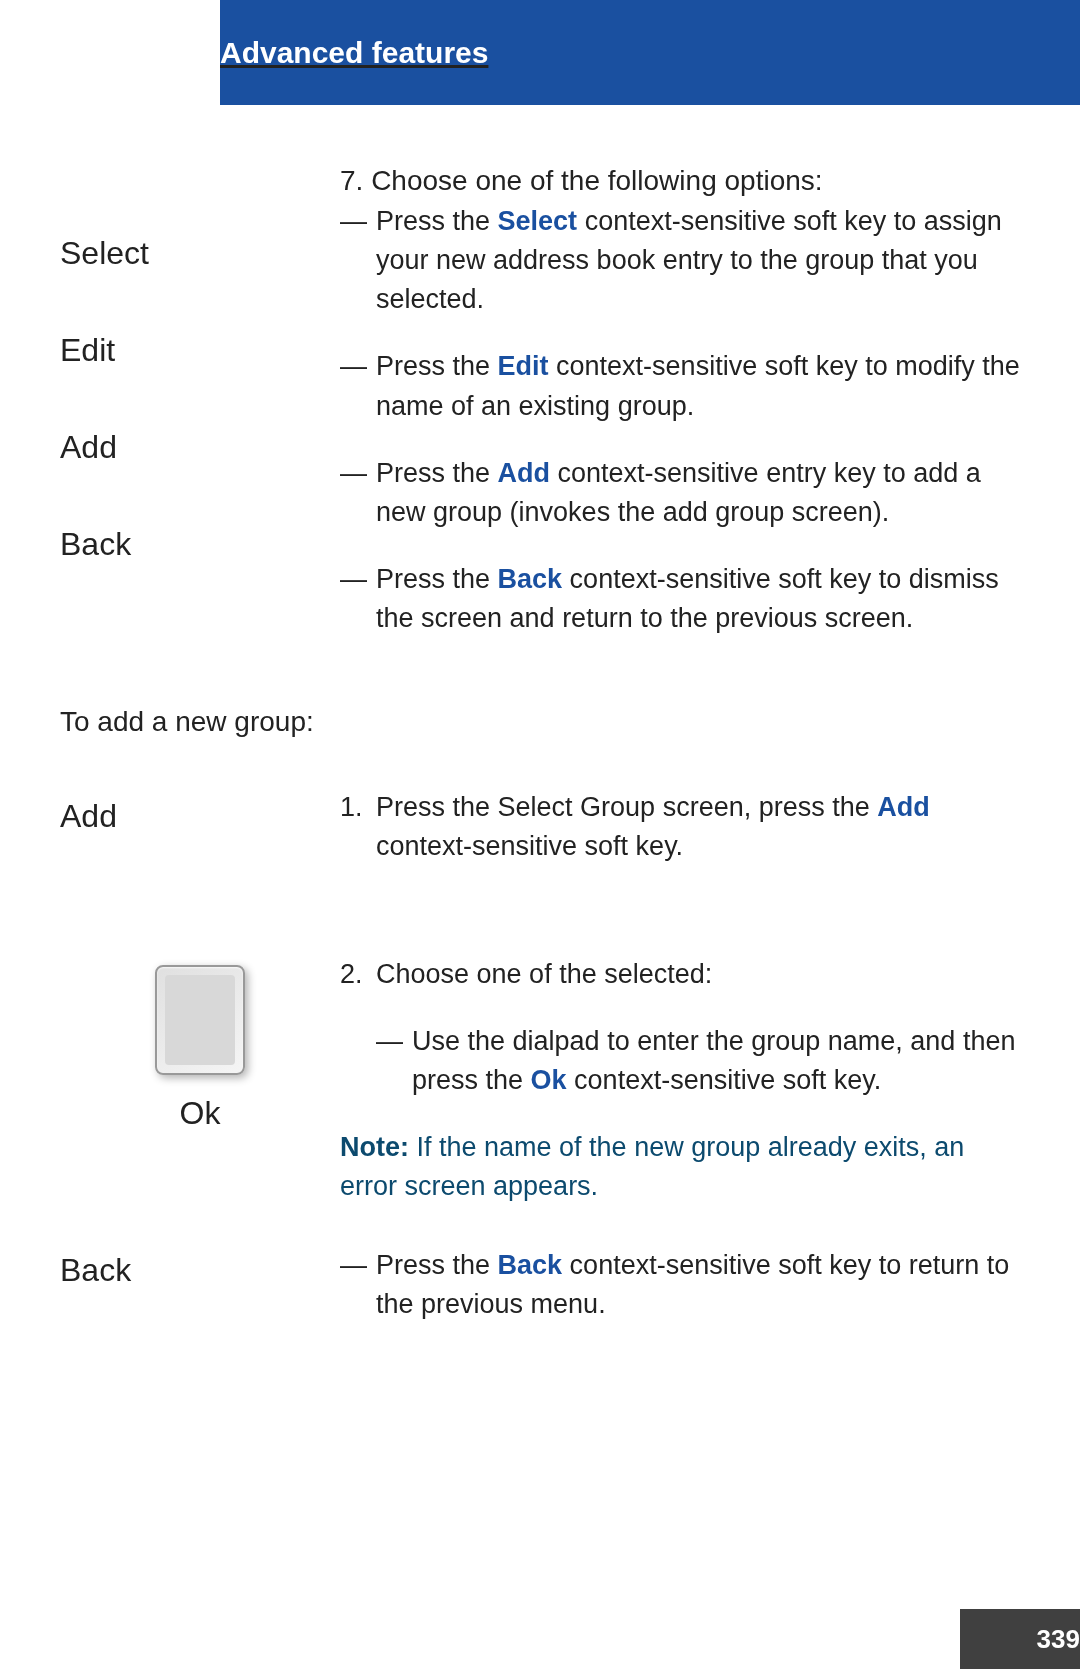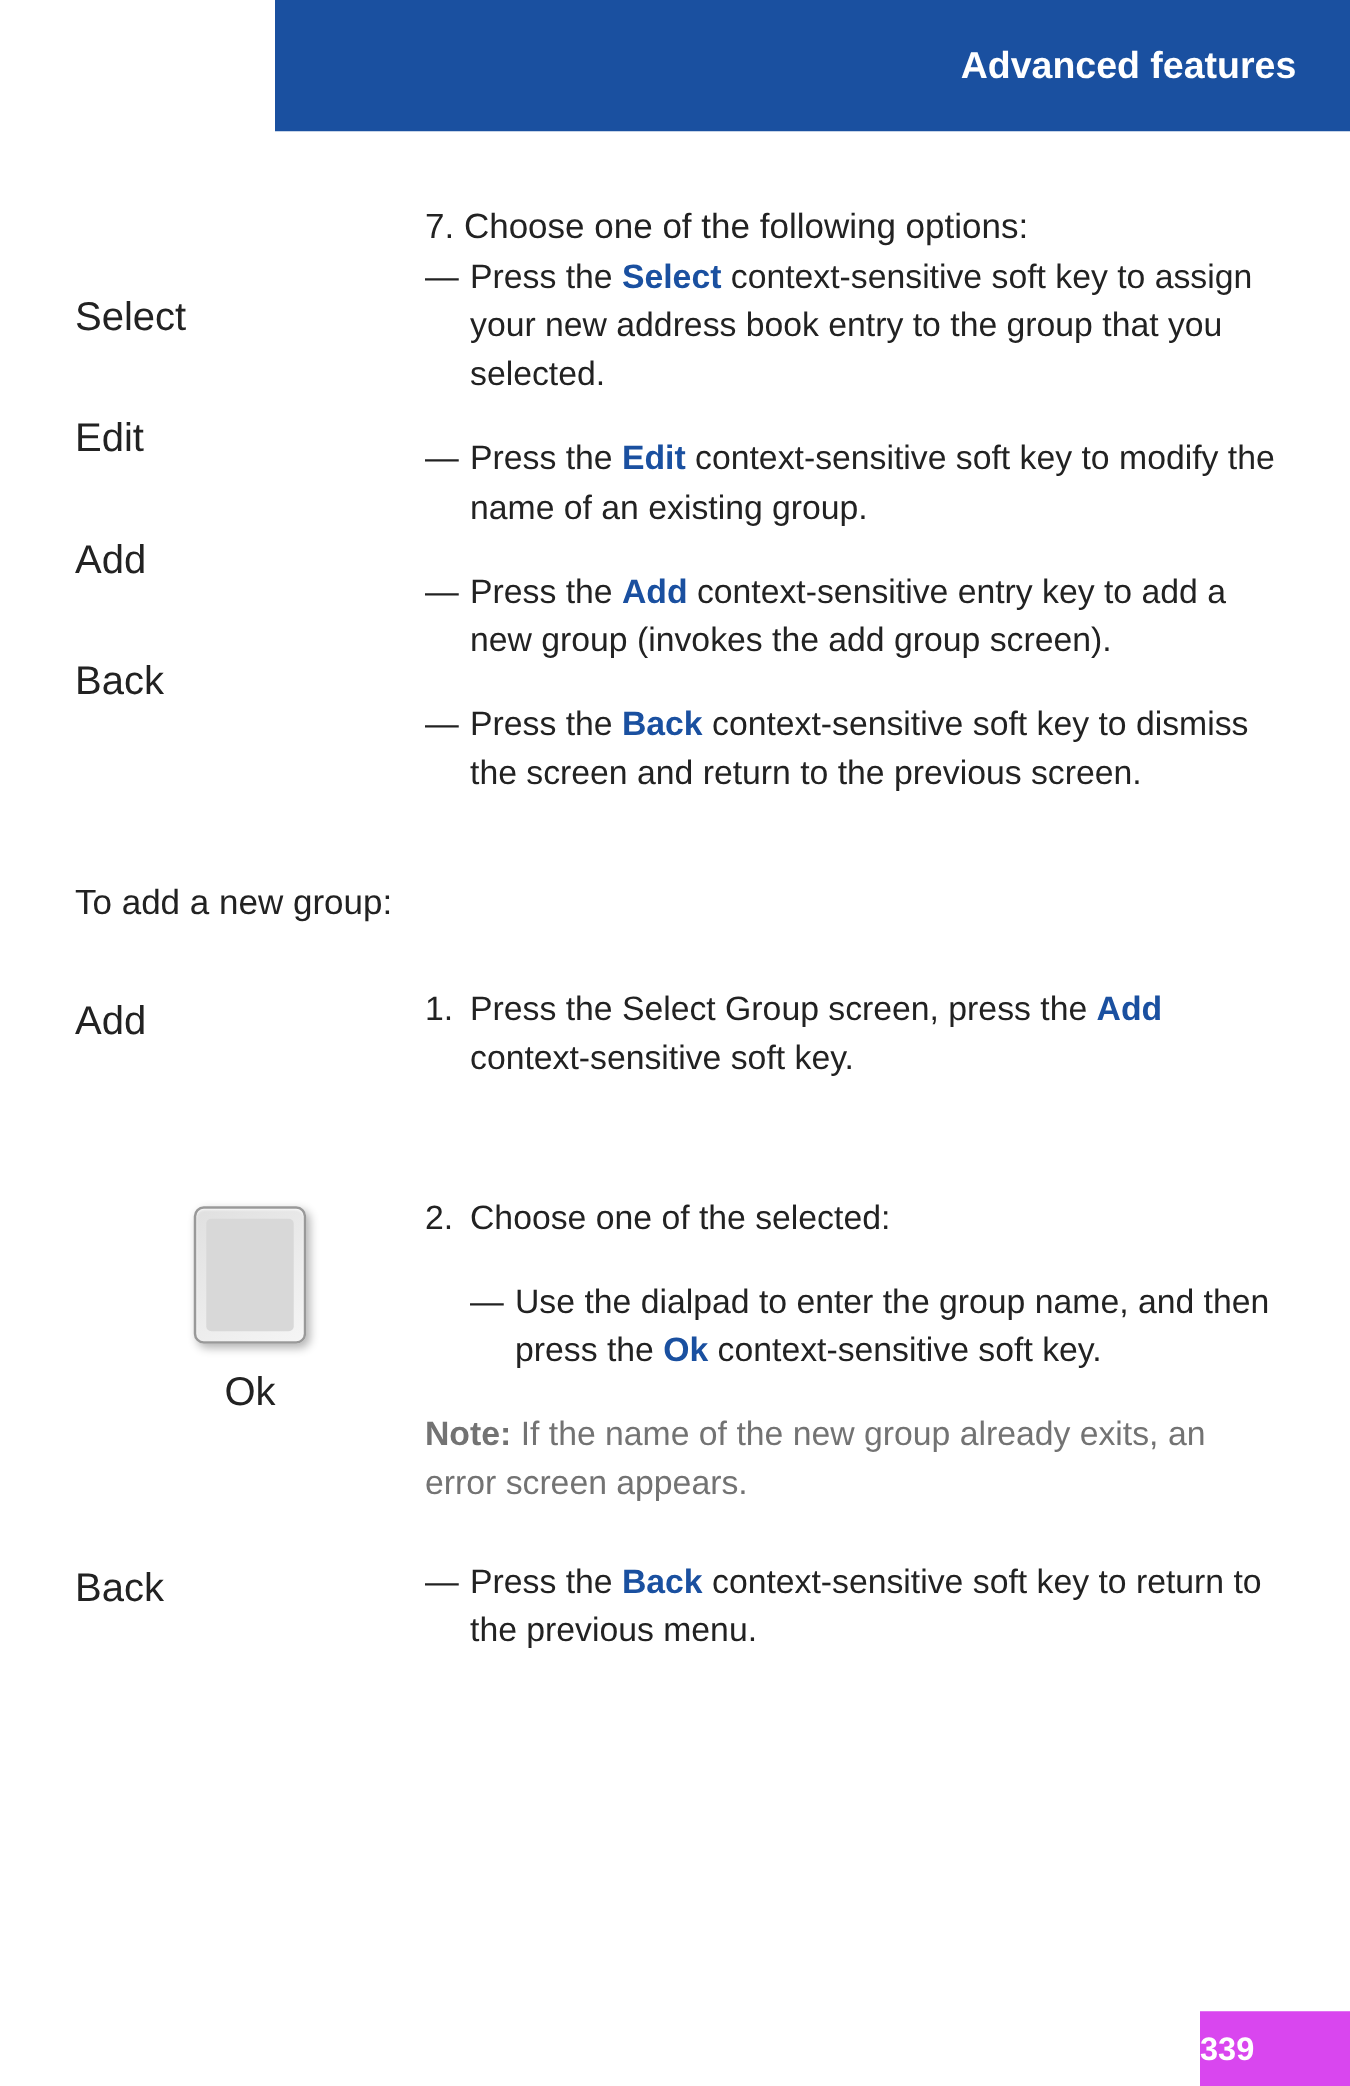--- a/index.html
+++ b/index.html
@@ -18,22 +18,23 @@
     
     .header-bar {
       position: absolute;
       top: 0;
       left: 220px;
       right: 0;
       height: 105px;
       background: #1a50a0;
       display: flex;
       align-items: center;
-      justify-content: flex-end;
-      padding-right: 43px;
+      justify-content: flex-start;
+      padding-right: 33px;
+      text-decoration: underline;
     }
 
     .header-title {
       color: #ffffff;
       font-size: 30px;
       font-weight: bold;
     }
 
     
     .content {
@@ -172,21 +173,21 @@
       color: #222;
     }
 
     .step2-content-col {
       flex: 1;
     }
 
     .note-text {
       font-size: 27px;
       line-height: 1.45;
-      color: #737373;
+      color: #0c4a6e;
       margin-top: 20px;
     }
 
     .note-bold {
       font-weight: bold;
     }
 
     
     .back-row {
       display: flex;
@@ -203,24 +204,24 @@
       flex: 1;
     }
 
     
     .footer {
       position: absolute;
       bottom: 0;
       right: 0;
       width: 120px;
       height: 60px;
-      background: #d946ef;
+      background: #404040;
       display: flex;
       align-items: center;
-      justify-content: flex-start;
+      justify-content: flex-end;
     }
 
     .page-number {
       color: #ffffff;
       font-size: 26px;
       font-weight: bold;
     }
   </style>
 </head>
 <body>

